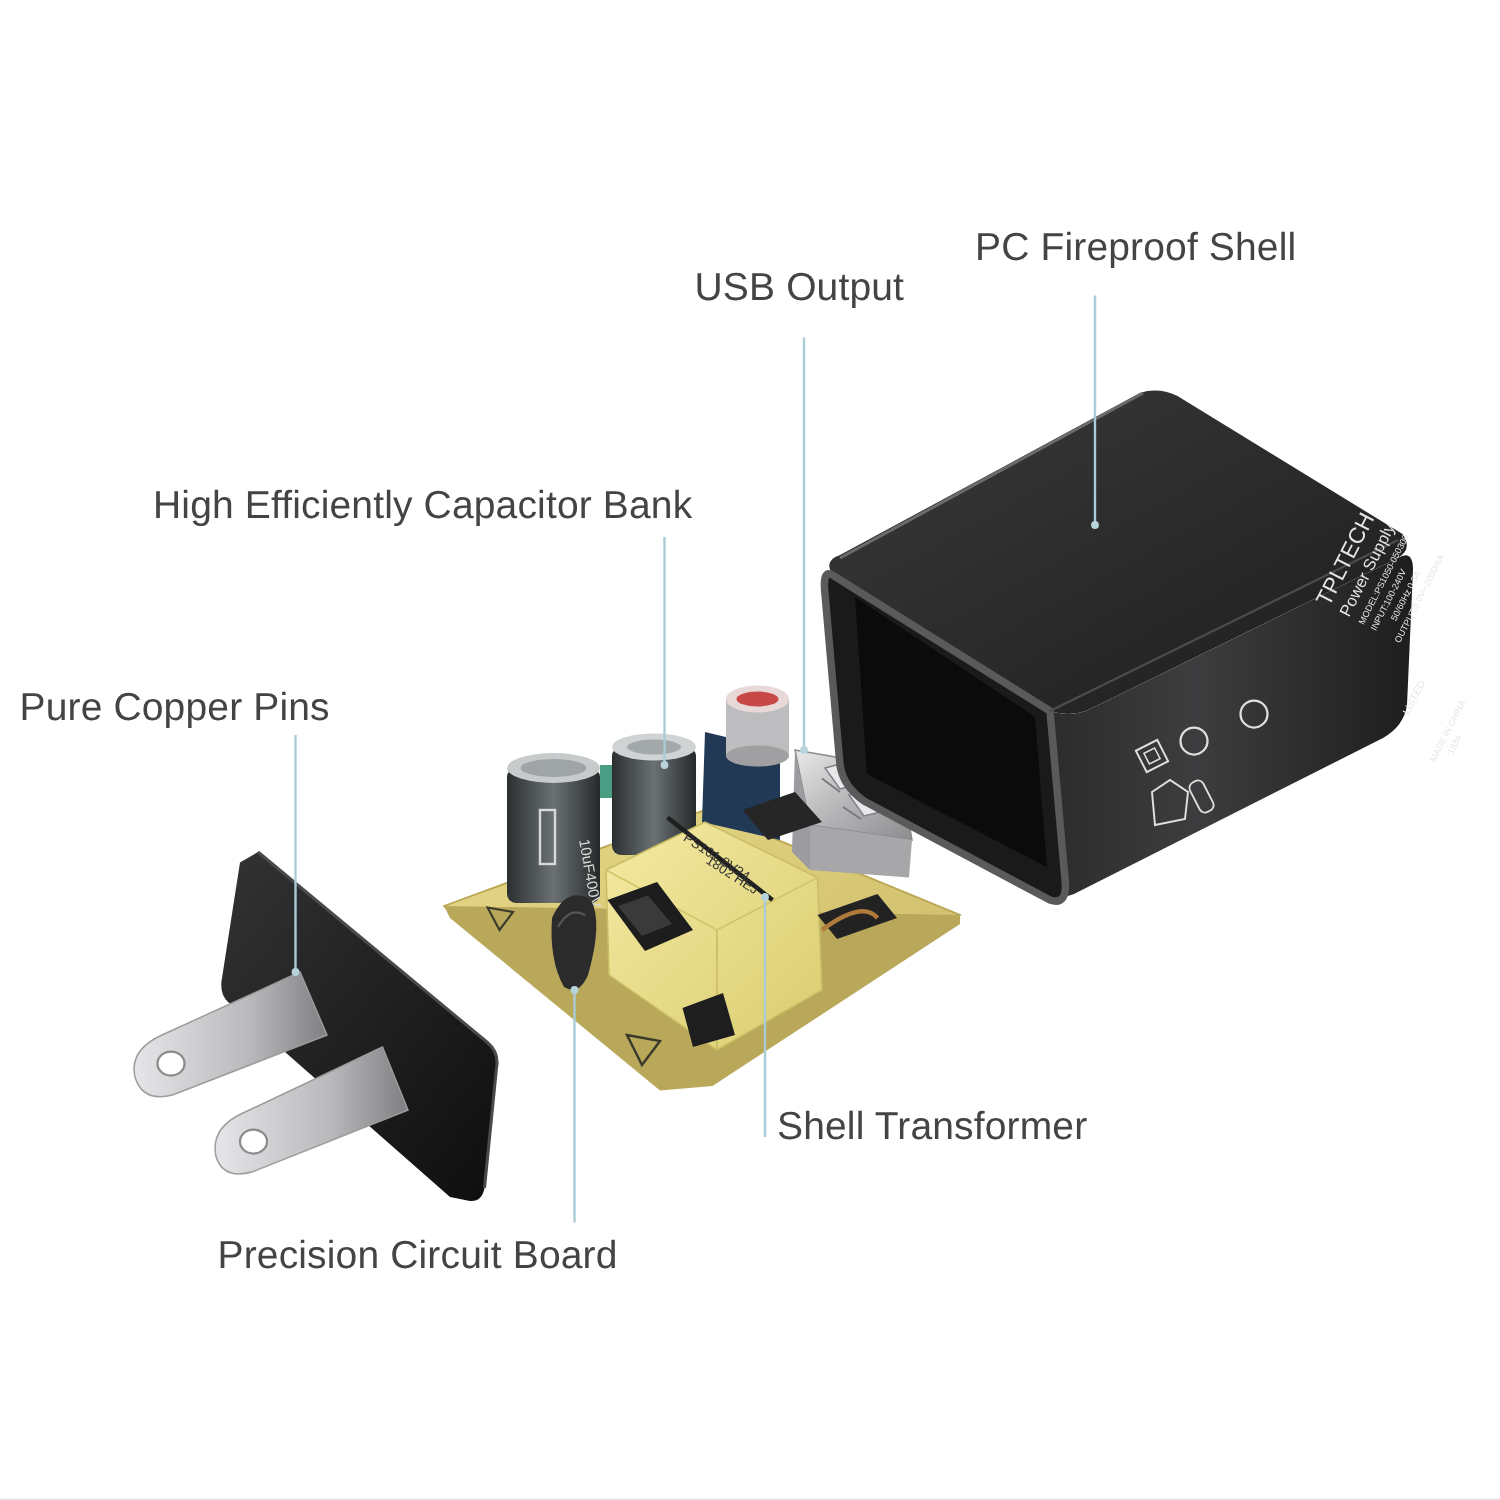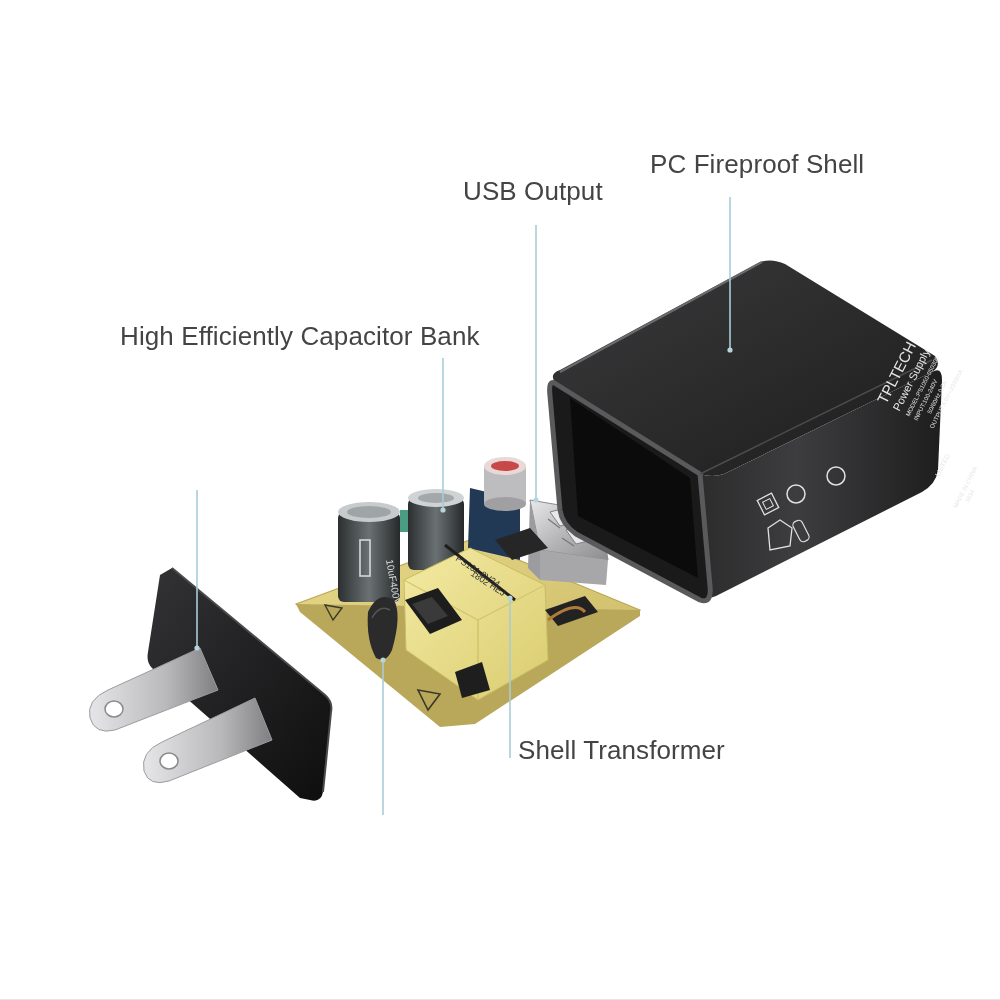--- a/index.html
+++ b/index.html
@@ -201,17 +201,19 @@
       <line x1="510" y1="598" x2="510" y2="758"></line>
       <circle cx="510" cy="598" r="2.6" stroke="none"></circle>
 
       <line x1="383" y1="660" x2="383" y2="815"></line>
       <circle cx="383" cy="660" r="2.6" stroke="none"></circle>
     </g>
   </svg>
 
   <div class="callout-label" style="left:650px; top:151px;">PC Fireproof Shell</div>
   <div class="callout-label" style="left:463px; top:178px;">USB Output</div>
-  <div class="callout-label" style="left:120px; top:323px;">High Efficiently Capacitor Bank</div>
+  <div class="callout-label" style="left:102px; top:323px;">High Efficiently Capacitor Bank</div>
+  <div class="callout-label" style="left:13px; top:458px;">Pure Copper Pins</div>
   <div class="callout-label" style="left:518px; top:737px;">Shell Transformer</div>
+  <div class="callout-label" style="left:145px; top:823px;">Precision Circuit Board</div>
 
   <div class="frame-edge"></div>
 </div>
 
 </body></html>

